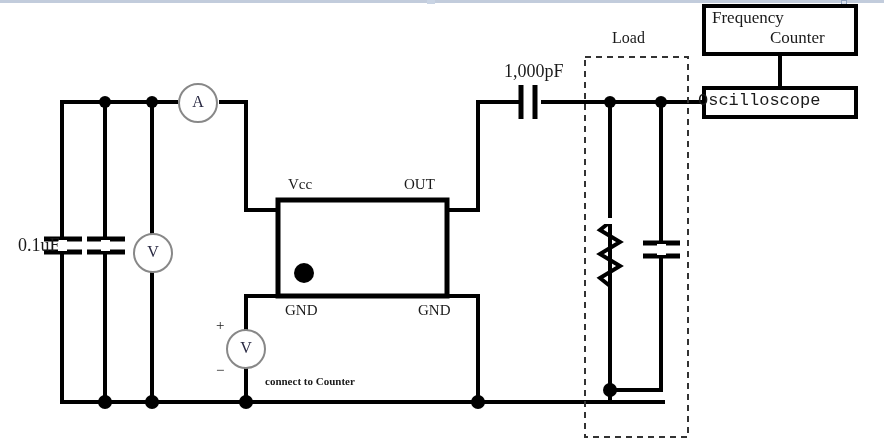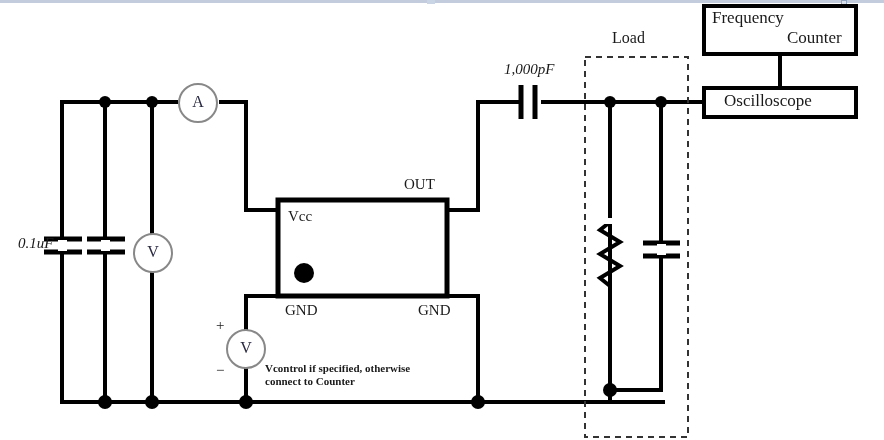--- a/index.html
+++ b/index.html
@@ -20,21 +20,21 @@
     left: 0;
     top: 0;
   }
   .lbl {
     position: absolute;
     color: #1a1a1a;
     white-space: pre;
     font-family: "Liberation Serif", serif;
   }
   .lbl-pin   { font-size: 15px; }
-  .lbl-val   { font-size: 15px; font-style: italic; }
+  .lbl-val   { font-size: 18px; }
   .lbl-note  { font-size: 11px; font-weight: bold; line-height: 13px; }
   .lbl-load  { font-size: 16px; }
   .lbl-sign  { font-size: 15px; }
   .lbl-inst  { font-size: 17px; }
   .meter-txt {
     position: absolute;
     font-family: "Liberation Serif", serif;
     font-size: 16px;
     color: #2b2b44;
     text-align: center;
@@ -149,37 +149,36 @@
     <rect x="704" y="88" width="152" height="29" fill="#ffffff" stroke="#000000" stroke-width="4"></rect>
     <line x1="780" y1="54" x2="780" y2="88" stroke="#000000" stroke-width="4"></line>
   </svg>
 
   <div class="lbl lbl-val" style="left:18px; top:235px;">0.1uF</div>
 
   <div class="lbl lbl-val" style="left:504px; top:61px;">1,000pF</div>
 
   <div class="lbl lbl-load" style="left:612px; top:29px;">Load</div>
 
-  <div class="lbl lbl-pin" style="left:288px; top:176px;margin-top:32px;">Vcc</div>
+  <div class="lbl lbl-pin" style="left:288px; top:176px;">Vcc</div>
 
   <div class="lbl lbl-pin" style="left:404px; top:176px;">OUT</div>
 
   <div class="lbl lbl-pin" style="left:285px; top:302px;">GND</div>
 
   <div class="lbl lbl-pin" style="left:418px; top:302px;">GND</div>
 
   <div class="lbl lbl-sign" style="left:216px; top:317px;">+</div>
 
   <div class="lbl lbl-sign" style="left:216px; top:362px;">−</div>
 
-  <div class="lbl lbl-note" style="left:265px; top:362px;">Vcontrol if specified, otherwise</div>
 
   <div class="lbl lbl-note" style="left:265px; top:375px;">connect to Counter</div>
 
   <div class="meter-txt" style="left:179px; top:93px; width:38px;">A</div>
   <div class="meter-txt" style="left:134px; top:243px; width:38px;">V</div>
   <div class="meter-txt" style="left:227px; top:339px; width:38px;">V</div>
 
   <div class="lbl lbl-inst" style="left:712px; top:8px;">Frequency</div>
-  <div class="lbl lbl-inst" style="left:770px; top:28px;margin-left:17px;">Counter</div>
-  <div class="lbl lbl-inst" style="left:724px; top:91px;">Oscilloscope</div>
+  <div class="lbl lbl-inst" style="left:770px; top:28px;">Counter</div>
+  <div class="lbl lbl-inst" style="left:698px; top:91px;font-family:Liberation Mono, monospace;">Oscilloscope</div>
 
 </div>
 
 </body></html>

